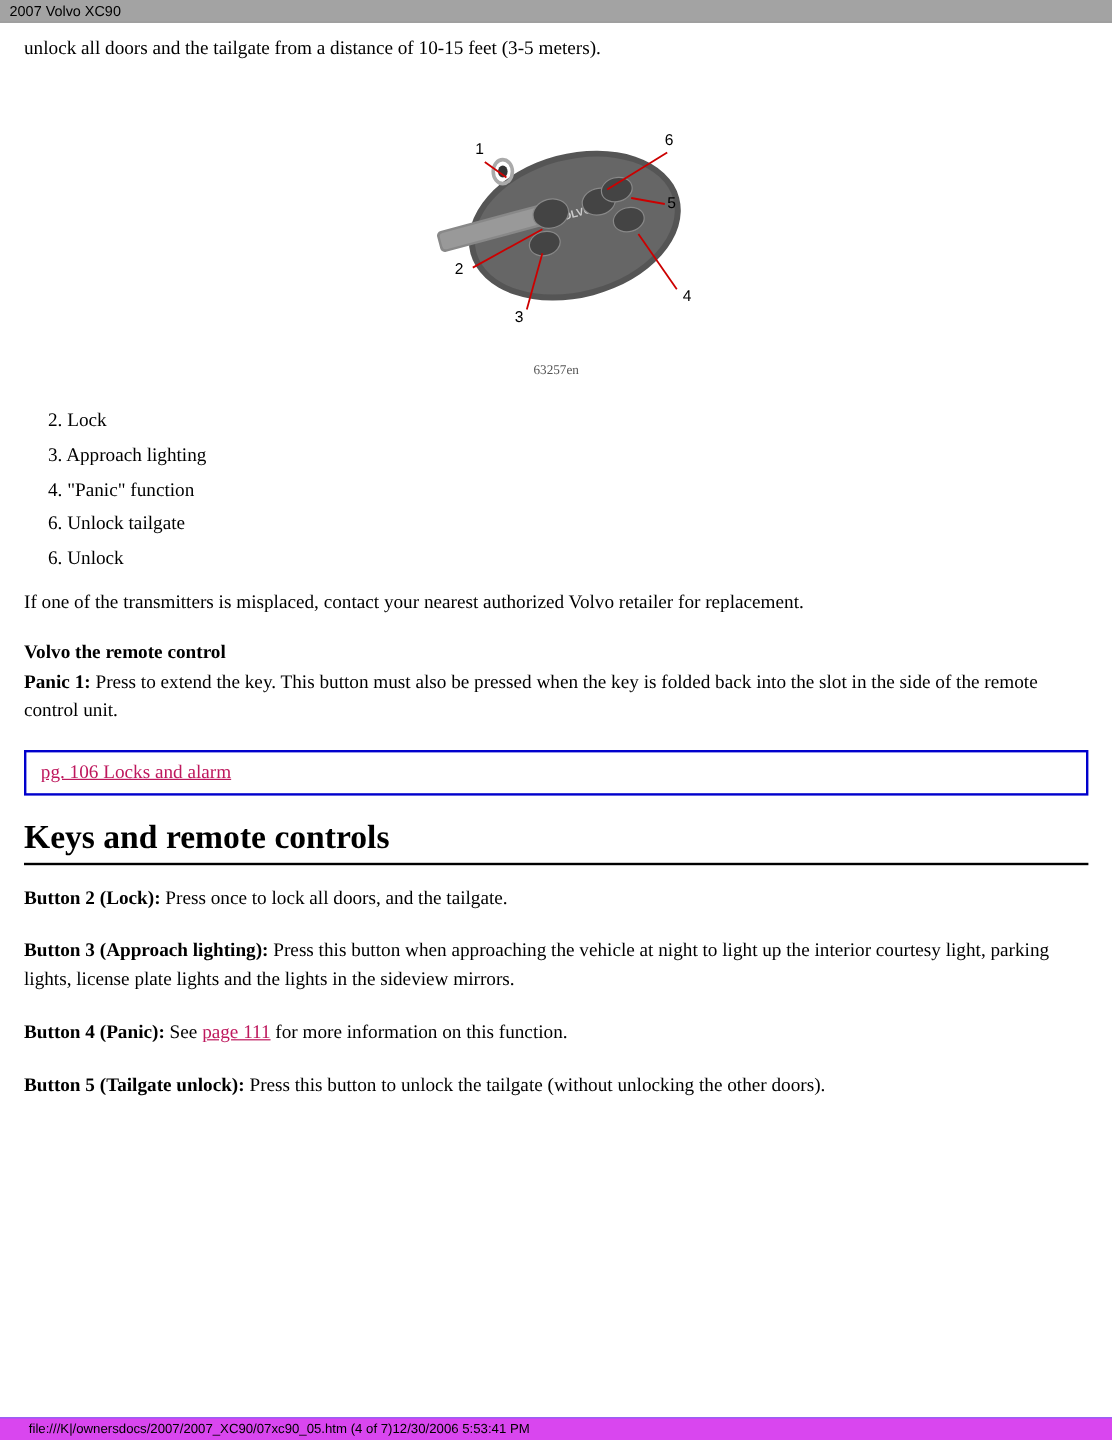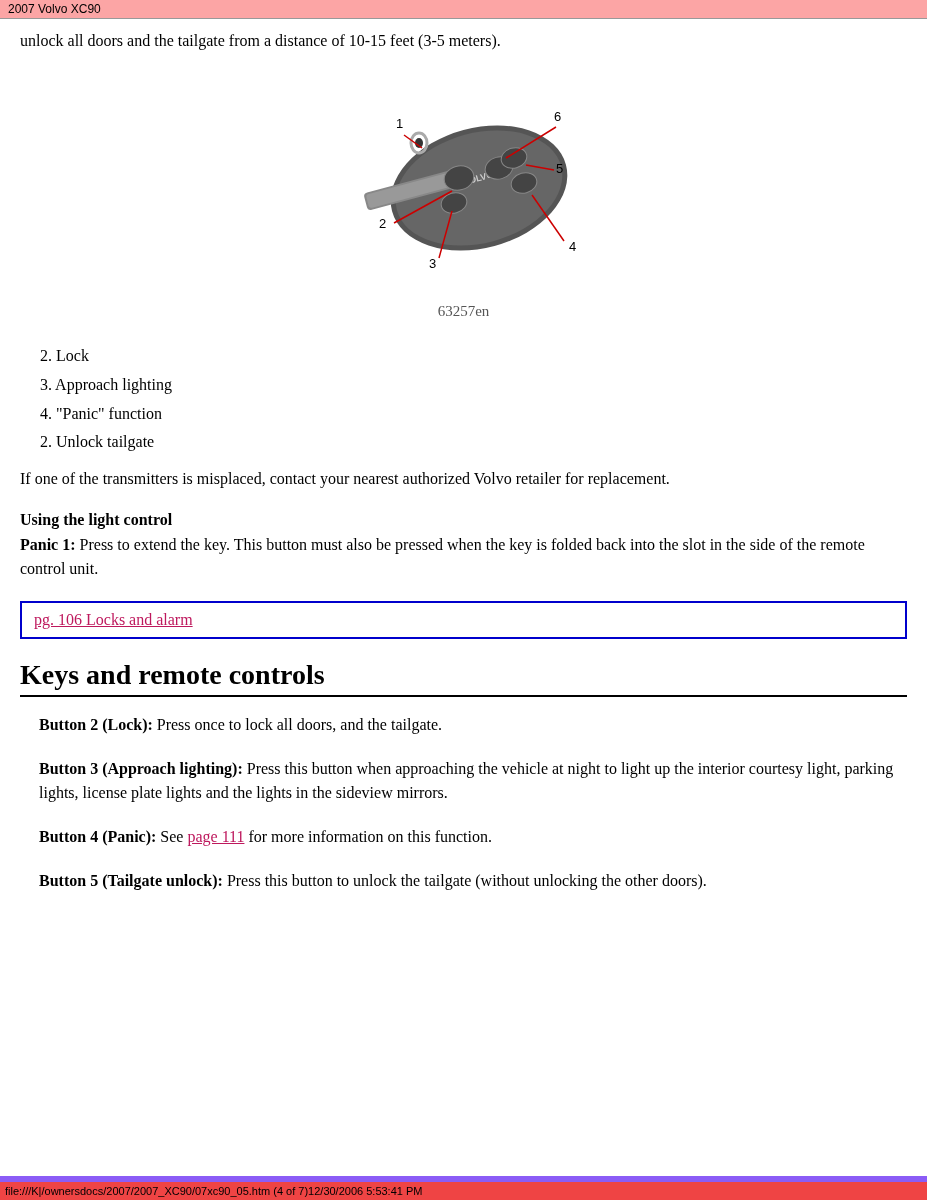--- a/index.html
+++ b/index.html
@@ -6,40 +6,40 @@
     body {
       font-family: Times New Roman, serif;
       font-size: 16px;
       background: #fff;
       color: #000;
       width: 927px;
       min-height: 1200px;
       position: relative;
     }
     #title-bar {
-      background: #fca5a5;
+      background: #a3a3a3;
       padding: 2px 8px;
       font-size: 12px;
       font-family: Arial, sans-serif;
       border-bottom: 1px solid #999;
     }
     #main-content {
       padding: 10px 20px 40px 20px;
     }
     .intro-text {
       margin-bottom: 10px;
       line-height: 1.5;
     }
     .key-image-container {
       text-align: center;
       margin: 20px 0 10px 0;
     }
     .key-image-caption {
       text-align: center;
-      font-size: 15px;
+      font-size: 11px;
       color: #555;
       margin-bottom: 22px;
     }
     .numbered-list {
       margin: 20px 0 10px 20px;
       line-height: 1.8;
     }
     .numbered-list p {
       margin-bottom: 0;
     }
@@ -65,39 +65,38 @@
     .section-title {
       font-size: 28px;
       font-weight: bold;
       margin: 20px 0 16px 0;
       border-bottom: 2px solid #000;
       padding-bottom: 4px;
     }
     .button-section {
       margin-bottom: 20px;
       line-height: 1.5;
-      margin-left: 19px;
     }
     .button-section p {
       margin-bottom: 4px;
     }
     a {
       color: #be185d;
       text-decoration: underline;
     }
     #footer-bar {
       position: absolute;
       bottom: 0;
       left: 0;
       right: 0;
-      background: #ef4444;
+      background: #d946ef;
       font-size: 11px;
       font-family: Arial, sans-serif;
-      padding: 3px 5px;
-      border-top: 6px solid #8b5cf6;
+      padding: 3px 24px;
+      border-top: 1px solid #8b5cf6;
     }
 
     
     .key-fob-svg {
       display: block;
       margin: 0 auto;
     }
   </style>
 </head>
 <body>
@@ -156,29 +155,30 @@
       <text x="250" y="48" fill="#000" font-size="13" font-family="Arial">6</text>
       <line x1="252" y1="54" x2="202" y2="85" stroke="#cc0000" stroke-width="1.5"></line>
     </svg>
     <div class="key-image-caption">63257en</div>
   </div>
 
   <div class="numbered-list">
     <p>2. Lock</p>
     <p>3. Approach lighting</p>
     <p>4. "Panic" function</p>
-    <p>2. Unlock tailgate</p>
+    <p>6. Unlock tailgate</p>
+    <p>6. Unlock</p>
   </div>
 
   <div class="replacement-note">
     <span>If one of the transmitters is misplaced, contact your nearest authorized Volvo retailer for replacement.</span>
   </div>
 
   <div class="section-heading">
-    <span>Using the light control</span>
+    <span>Volvo the remote control</span>
   </div>
 
   <div class="button-desc">
     <strong>Panic 1:</strong><span> Press to extend the key. This button must also be pressed when the key is folded back into the slot in the side of the remote control unit.</span>
   </div>
 
   <div class="page-link-box">
     <a href="#">pg. 106 Locks and alarm</a>
   </div>
 

